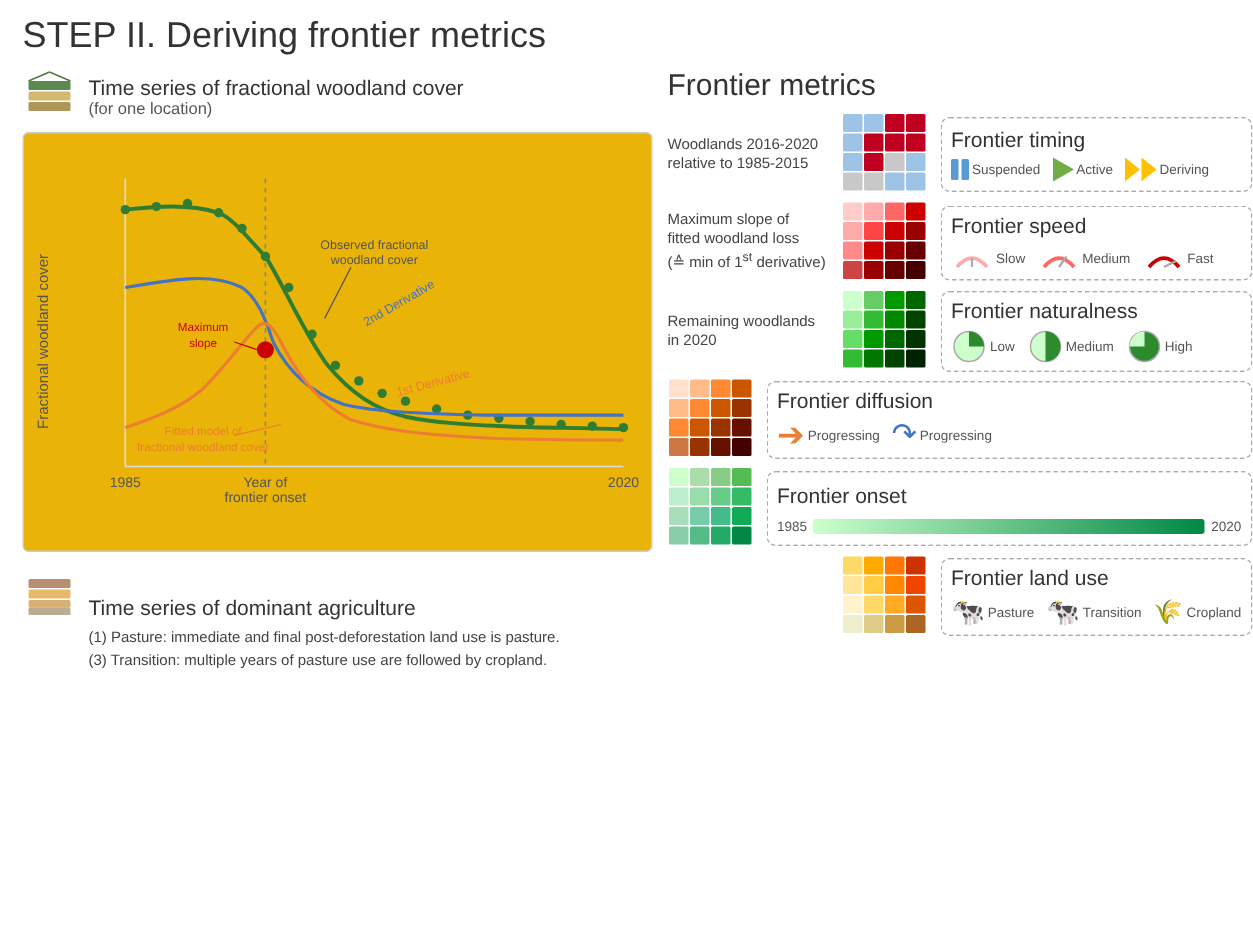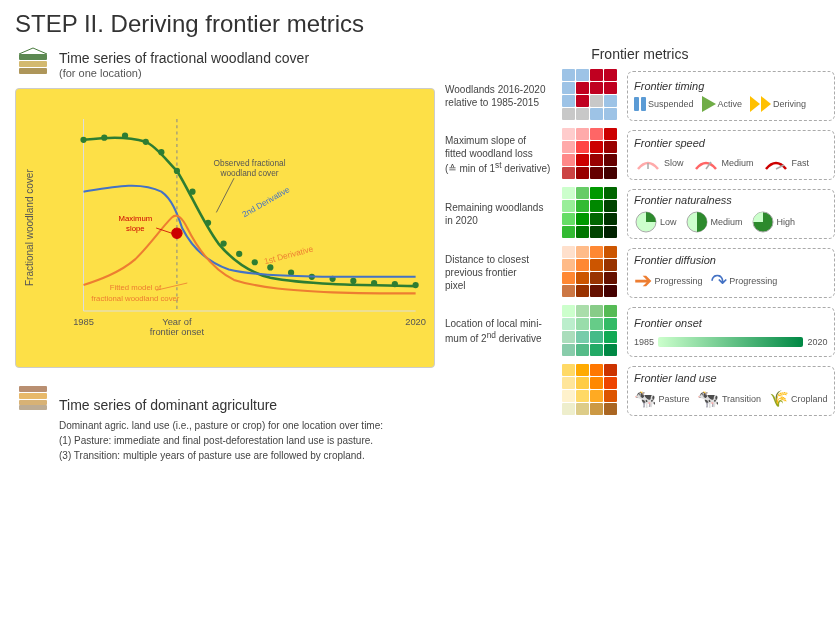--- a/index.html
+++ b/index.html
@@ -55,27 +55,27 @@
       font-size: 11px;
       color: #555;
     }
     .chart-container {
       border: 1px solid #ccc;
       border-radius: 4px;
       padding: 8px;
       margin-bottom: 10px;
       position: relative;
       height: 280px;
-      background: #fde047;
+      background: #eab308;
     }
     .frontier-metrics-title {
-      font-size: 14px;
+      font-size: 20px;
       color: #333;
       margin-bottom: 6px;
-      text-align: center;
+      text-align: left;
     }
     .metrics-grid {
       display: flex;
       flex-direction: column;
       gap: 4px;
     }
     .metric-row {
       display: flex;
       align-items: center;
       gap: 6px;
@@ -91,25 +91,24 @@
       flex: 1;
       border: 1px dashed #aaa;
       border-radius: 6px;
       padding: 4px 6px;
       min-height: 50px;
       display: flex;
       flex-direction: column;
       justify-content: center;
     }
     .legend-title {
-      font-size: 11px;
+      font-size: 14px;
       color: #333;
       margin-bottom: 4px;
       font-weight: normal;
-      font-style: italic;
     }
     .legend-icons {
       display: flex;
       gap: 8px;
       align-items: center;
     }
     .legend-item {
       display: flex;
       flex-direction: row;
       align-items: center;
@@ -225,21 +224,20 @@
         <div class="lower-section-header">
           <svg class="section-icon" viewBox="0 0 36 36">
             <rect x="4" y="22" width="28" height="5" rx="1" fill="#C8913A" opacity="0.7"></rect>
             <rect x="4" y="15" width="28" height="6" rx="1" fill="#e2a845" opacity="0.8"></rect>
             <rect x="4" y="8" width="28" height="6" rx="1" fill="#8B4513" opacity="0.6"></rect>
             <rect x="4" y="27" width="28" height="5" rx="1" fill="#7B5A2A" opacity="0.5"></rect>
           </svg>
           <div class="section-title">Time series of dominant agriculture</div>
         </div>
         <div class="lower-text">
-          <div>Dominant agric. land use (i.e., pasture or crop) for one location over time:</div>
           <div>(1) Pasture: immediate and final post-deforestation land use is pasture.</div>
           <div>(3) Transition: multiple years of pasture use are followed by cropland.</div>
         </div>
       </div>
     </div>
 
     <div class="right-panel">
       <div class="frontier-metrics-title">Frontier metrics</div>
 
       <div class="metrics-grid">
@@ -380,21 +378,20 @@
                   <circle cx="12" cy="12" r="10" fill="#2d8a2d" stroke="#aaa" stroke-width="1"></circle>
                   <path d="M12,12 L12,2 A10,10 0 0,0 2,12 Z" fill="#ccffcc"></path>
                 </svg>
                 <span>High</span>
               </div>
             </div>
           </div>
         </div>
 
         <div class="metric-row">
-          <div class="metric-label">Distance to closest<br>previous frontier<br>pixel</div>
           <svg width="60" height="55" viewBox="0 0 60 55">
             <rect x="1" y="1" width="13" height="12" fill="#ffe0cc" rx="1"></rect>
             <rect x="15" y="1" width="13" height="12" fill="#ffbb88" rx="1"></rect>
             <rect x="29" y="1" width="13" height="12" fill="#ff8833" rx="1"></rect>
             <rect x="43" y="1" width="13" height="12" fill="#cc5500" rx="1"></rect>
             <rect x="1" y="14" width="13" height="12" fill="#ffbb88" rx="1"></rect>
             <rect x="15" y="14" width="13" height="12" fill="#ff8833" rx="1"></rect>
             <rect x="29" y="14" width="13" height="12" fill="#cc5500" rx="1"></rect>
             <rect x="43" y="14" width="13" height="12" fill="#993300" rx="1"></rect>
             <rect x="1" y="27" width="13" height="12" fill="#ff8833" rx="1"></rect>
@@ -415,21 +412,20 @@
               </div>
               <div class="legend-item">
                 <span style="font-size:20px; color:#4472c4; line-height:1;">↷</span>
                 <span>Progressing</span>
               </div>
             </div>
           </div>
         </div>
 
         <div class="metric-row">
-          <div class="metric-label">Location of local mini-<br>mum of 2<sup>nd</sup> derivative</div>
           <svg width="60" height="55" viewBox="0 0 60 55">
             <rect x="1" y="1" width="13" height="12" fill="#ccffcc" rx="1"></rect>
             <rect x="15" y="1" width="13" height="12" fill="#aaddaa" rx="1"></rect>
             <rect x="29" y="1" width="13" height="12" fill="#88cc88" rx="1"></rect>
             <rect x="43" y="1" width="13" height="12" fill="#55bb55" rx="1"></rect>
             <rect x="1" y="14" width="13" height="12" fill="#bbeecc" rx="1"></rect>
             <rect x="15" y="14" width="13" height="12" fill="#99ddaa" rx="1"></rect>
             <rect x="29" y="14" width="13" height="12" fill="#66cc88" rx="1"></rect>
             <rect x="43" y="14" width="13" height="12" fill="#33bb66" rx="1"></rect>
             <rect x="1" y="27" width="13" height="12" fill="#aaddbb" rx="1"></rect>

